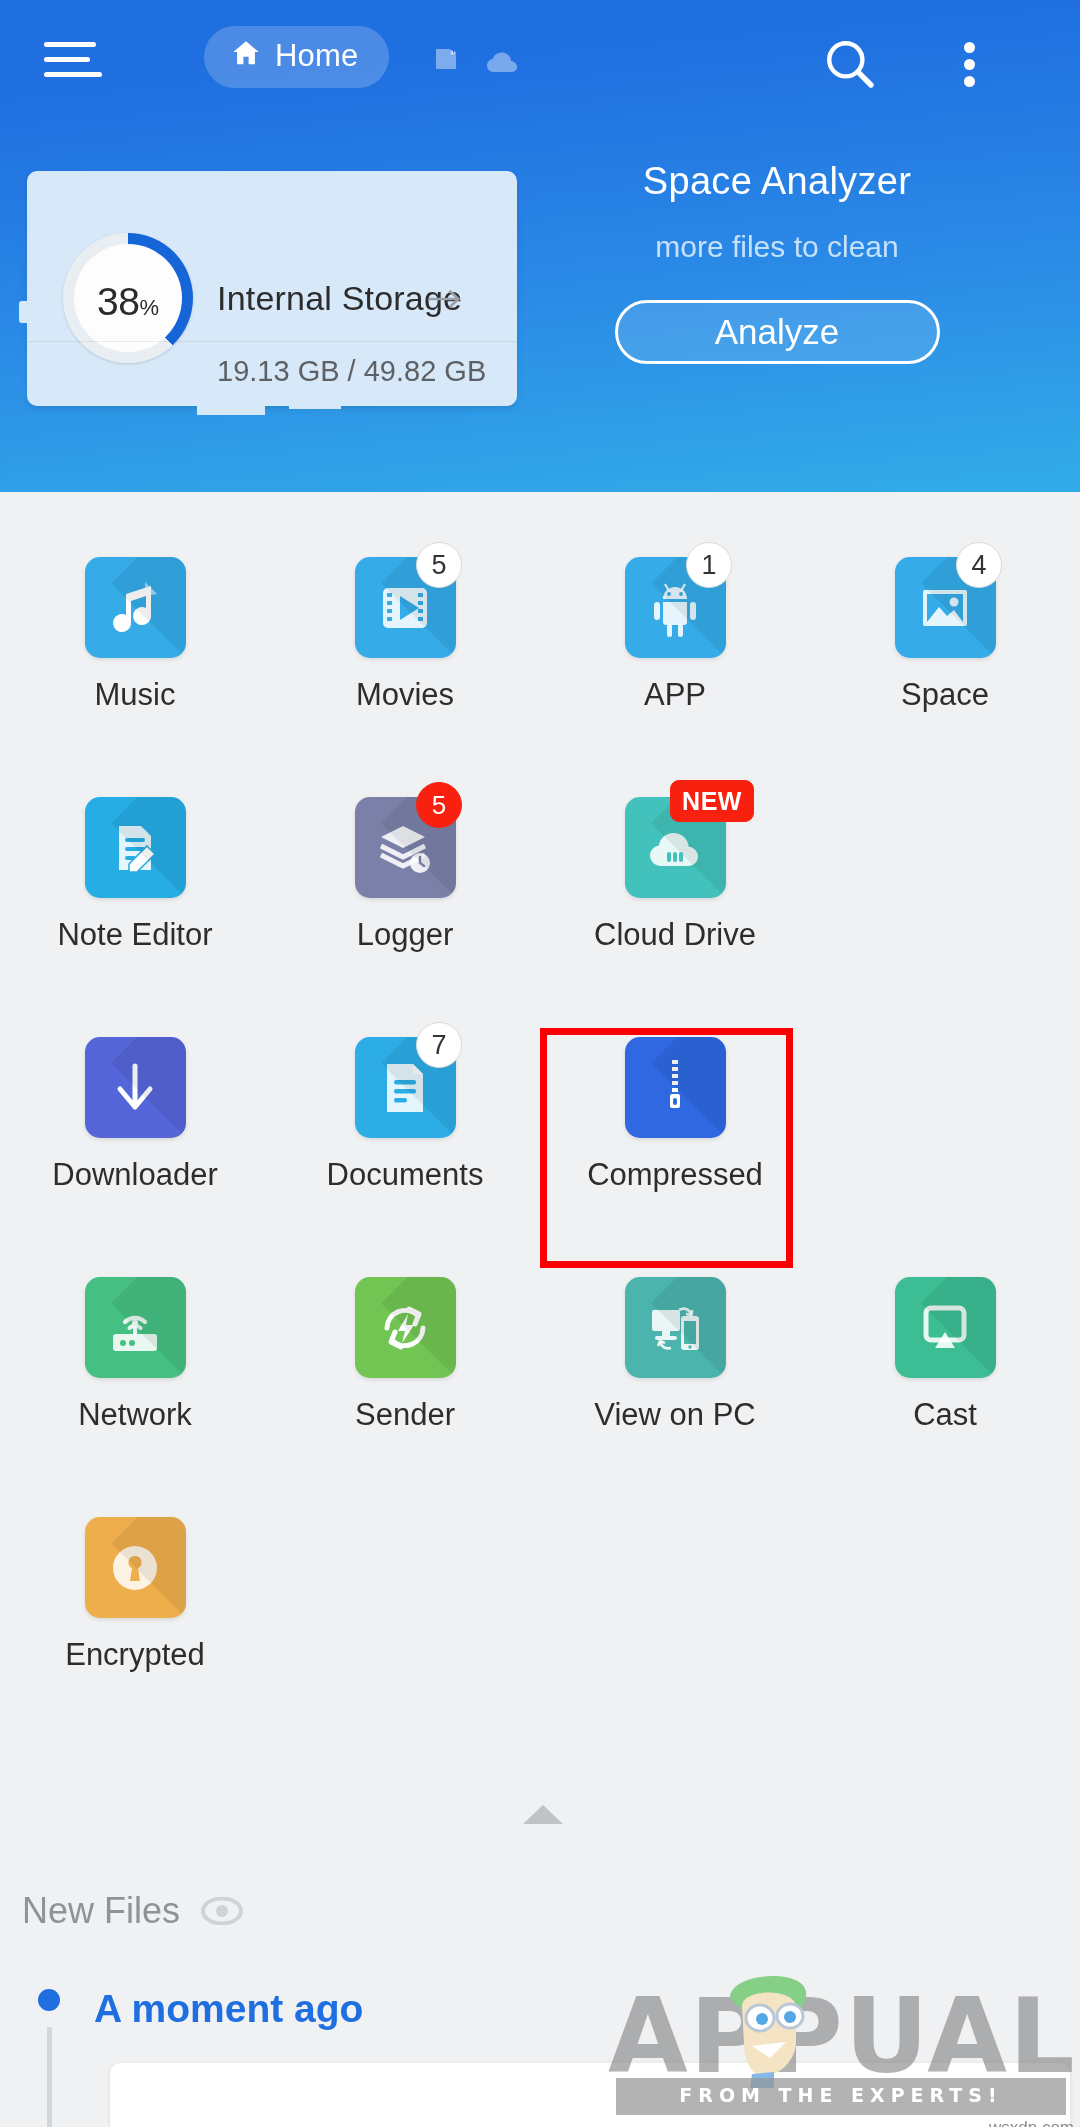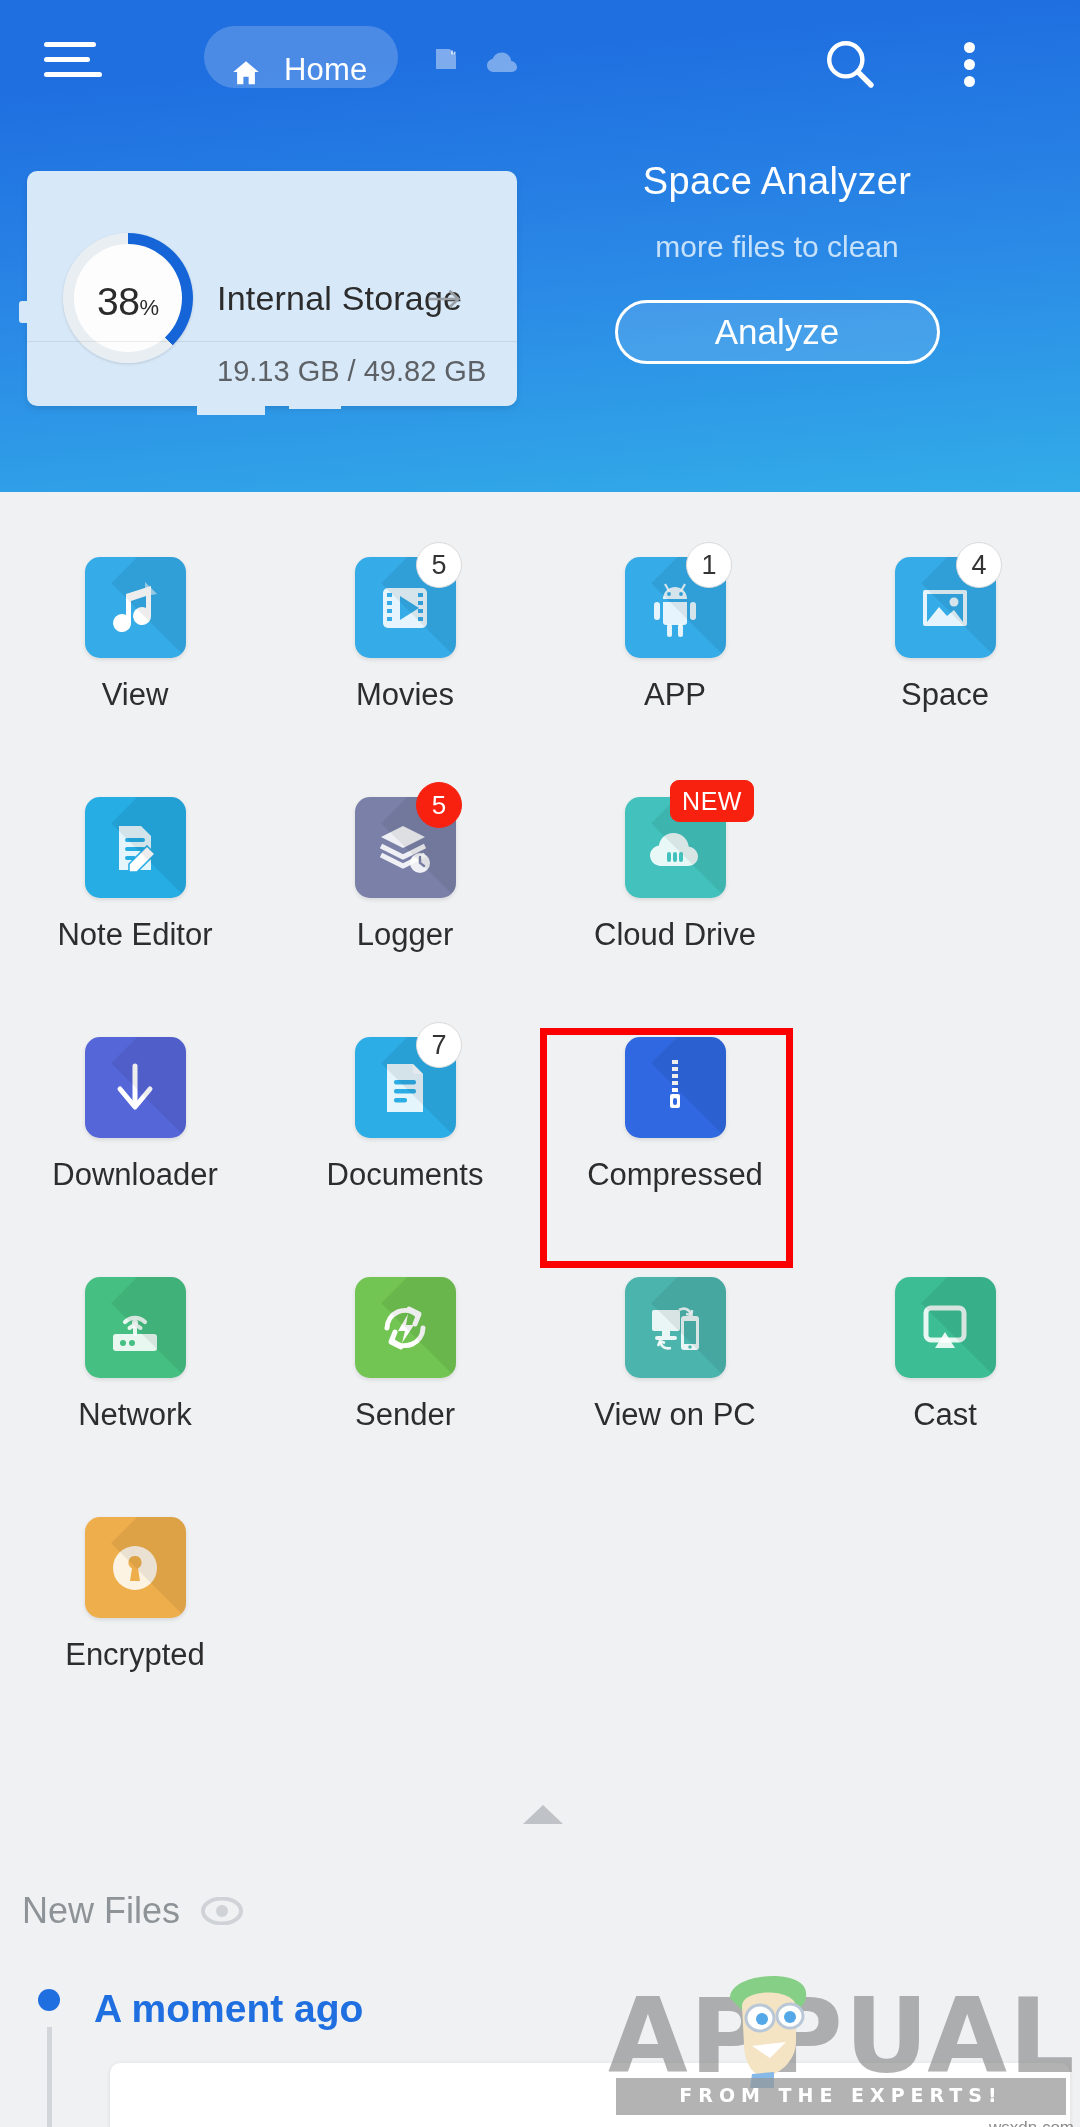--- a/index.html
+++ b/index.html
@@ -26,21 +26,21 @@
   .hamburger i{
     display:block; background:#ffffff; height:5px; border-radius:3px;
     position:absolute; left:0;
   }
   .hamburger i:nth-child(1){ top:4px;  width:52px; }
   .hamburger i:nth-child(2){ top:19px; width:46px; }
   .hamburger i:nth-child(3){ top:34px; width:58px; }
 
   .home-pill{
     position:absolute; left:204px; top:26px; height:62px;
-    display:flex; align-items:flex-end; gap:22px;
+    display:flex; align-items:flex-start; gap:13px;
     padding:12px 30px 0 26px;
     background:rgba(255,255,255,0.20);
     border-radius:34px;
     cursor:pointer;
   }
   .home-label{ color:#fff; font-size:31px; letter-spacing:.2px; }
   .home-icon{ width:32px; height:30px; display:block; }
 
   .sd-icon{ position:absolute; left:430px; top:44px; width:32px; height:30px; cursor:pointer;}
   .cloud-icon{ position:absolute; left:485px; top:50px; width:36px; height:24px; cursor:pointer;}
@@ -163,21 +163,21 @@
     border-radius:23px; background:#ffffff;
     border:1px solid #dadada;
     display:flex; align-items:center; justify-content:center;
     font-size:27px; color:#333; z-index:4;
   }
   .badge.red{
     background:#f8210f; border-color:#f8210f; color:#ffffff; font-size:26px;
   }
   .badge.newtag{
     background:#f8210f; border-color:#f8210f; color:#ffffff;
-    font-size:25px; font-weight:normal; letter-spacing:.5px;
+    font-size:25px; font-weight:bold; letter-spacing:.5px;
     min-width:84px; height:42px; border-radius:9px; right:56px; top:20px;
   }
 
   .highlight-box{
     position:absolute; left:540px; top:1028px; width:253px; height:240px;
     border:7px solid #fb0000; z-index:6; pointer-events:none;
   }
 
   
   .collapse-arrow{
@@ -322,21 +322,21 @@
 <div class="grid" id="app-grid">
     <div class="grid-row">
       <div class="cell">
         <div class="tile" style="background: rgb(53, 172, 232);">
           <svg viewBox="0 0 64 64" width="64" height="64">
             <path d="M48 10v30a9 9 0 1 1-5-8V20L28 25v22a9 9 0 1 1-5-8V18z" fill="#ffffff"></path>
             <path d="M42 6 54 18 42 20Z" fill="rgba(255,255,255,.55)"></path>
           </svg>
           <div class="shade"></div>
         </div>
-        <div class="cell-label">View</div>
+        <div class="cell-label">Music</div>
       </div>
       <div class="cell">
         <div class="tile" style="background: rgb(53, 172, 232);">
           <svg viewBox="0 0 64 64" width="64" height="64">
             <rect x="10" y="12" width="44" height="40" rx="5" fill="rgba(255,255,255,.88)"></rect>
             <g fill="#35ace8">
               <rect x="14" y="17" width="5" height="4"></rect>
               <rect x="14" y="25" width="5" height="4"></rect>
               <rect x="14" y="33" width="5" height="4"></rect>
               <rect x="14" y="41" width="5" height="4"></rect>

